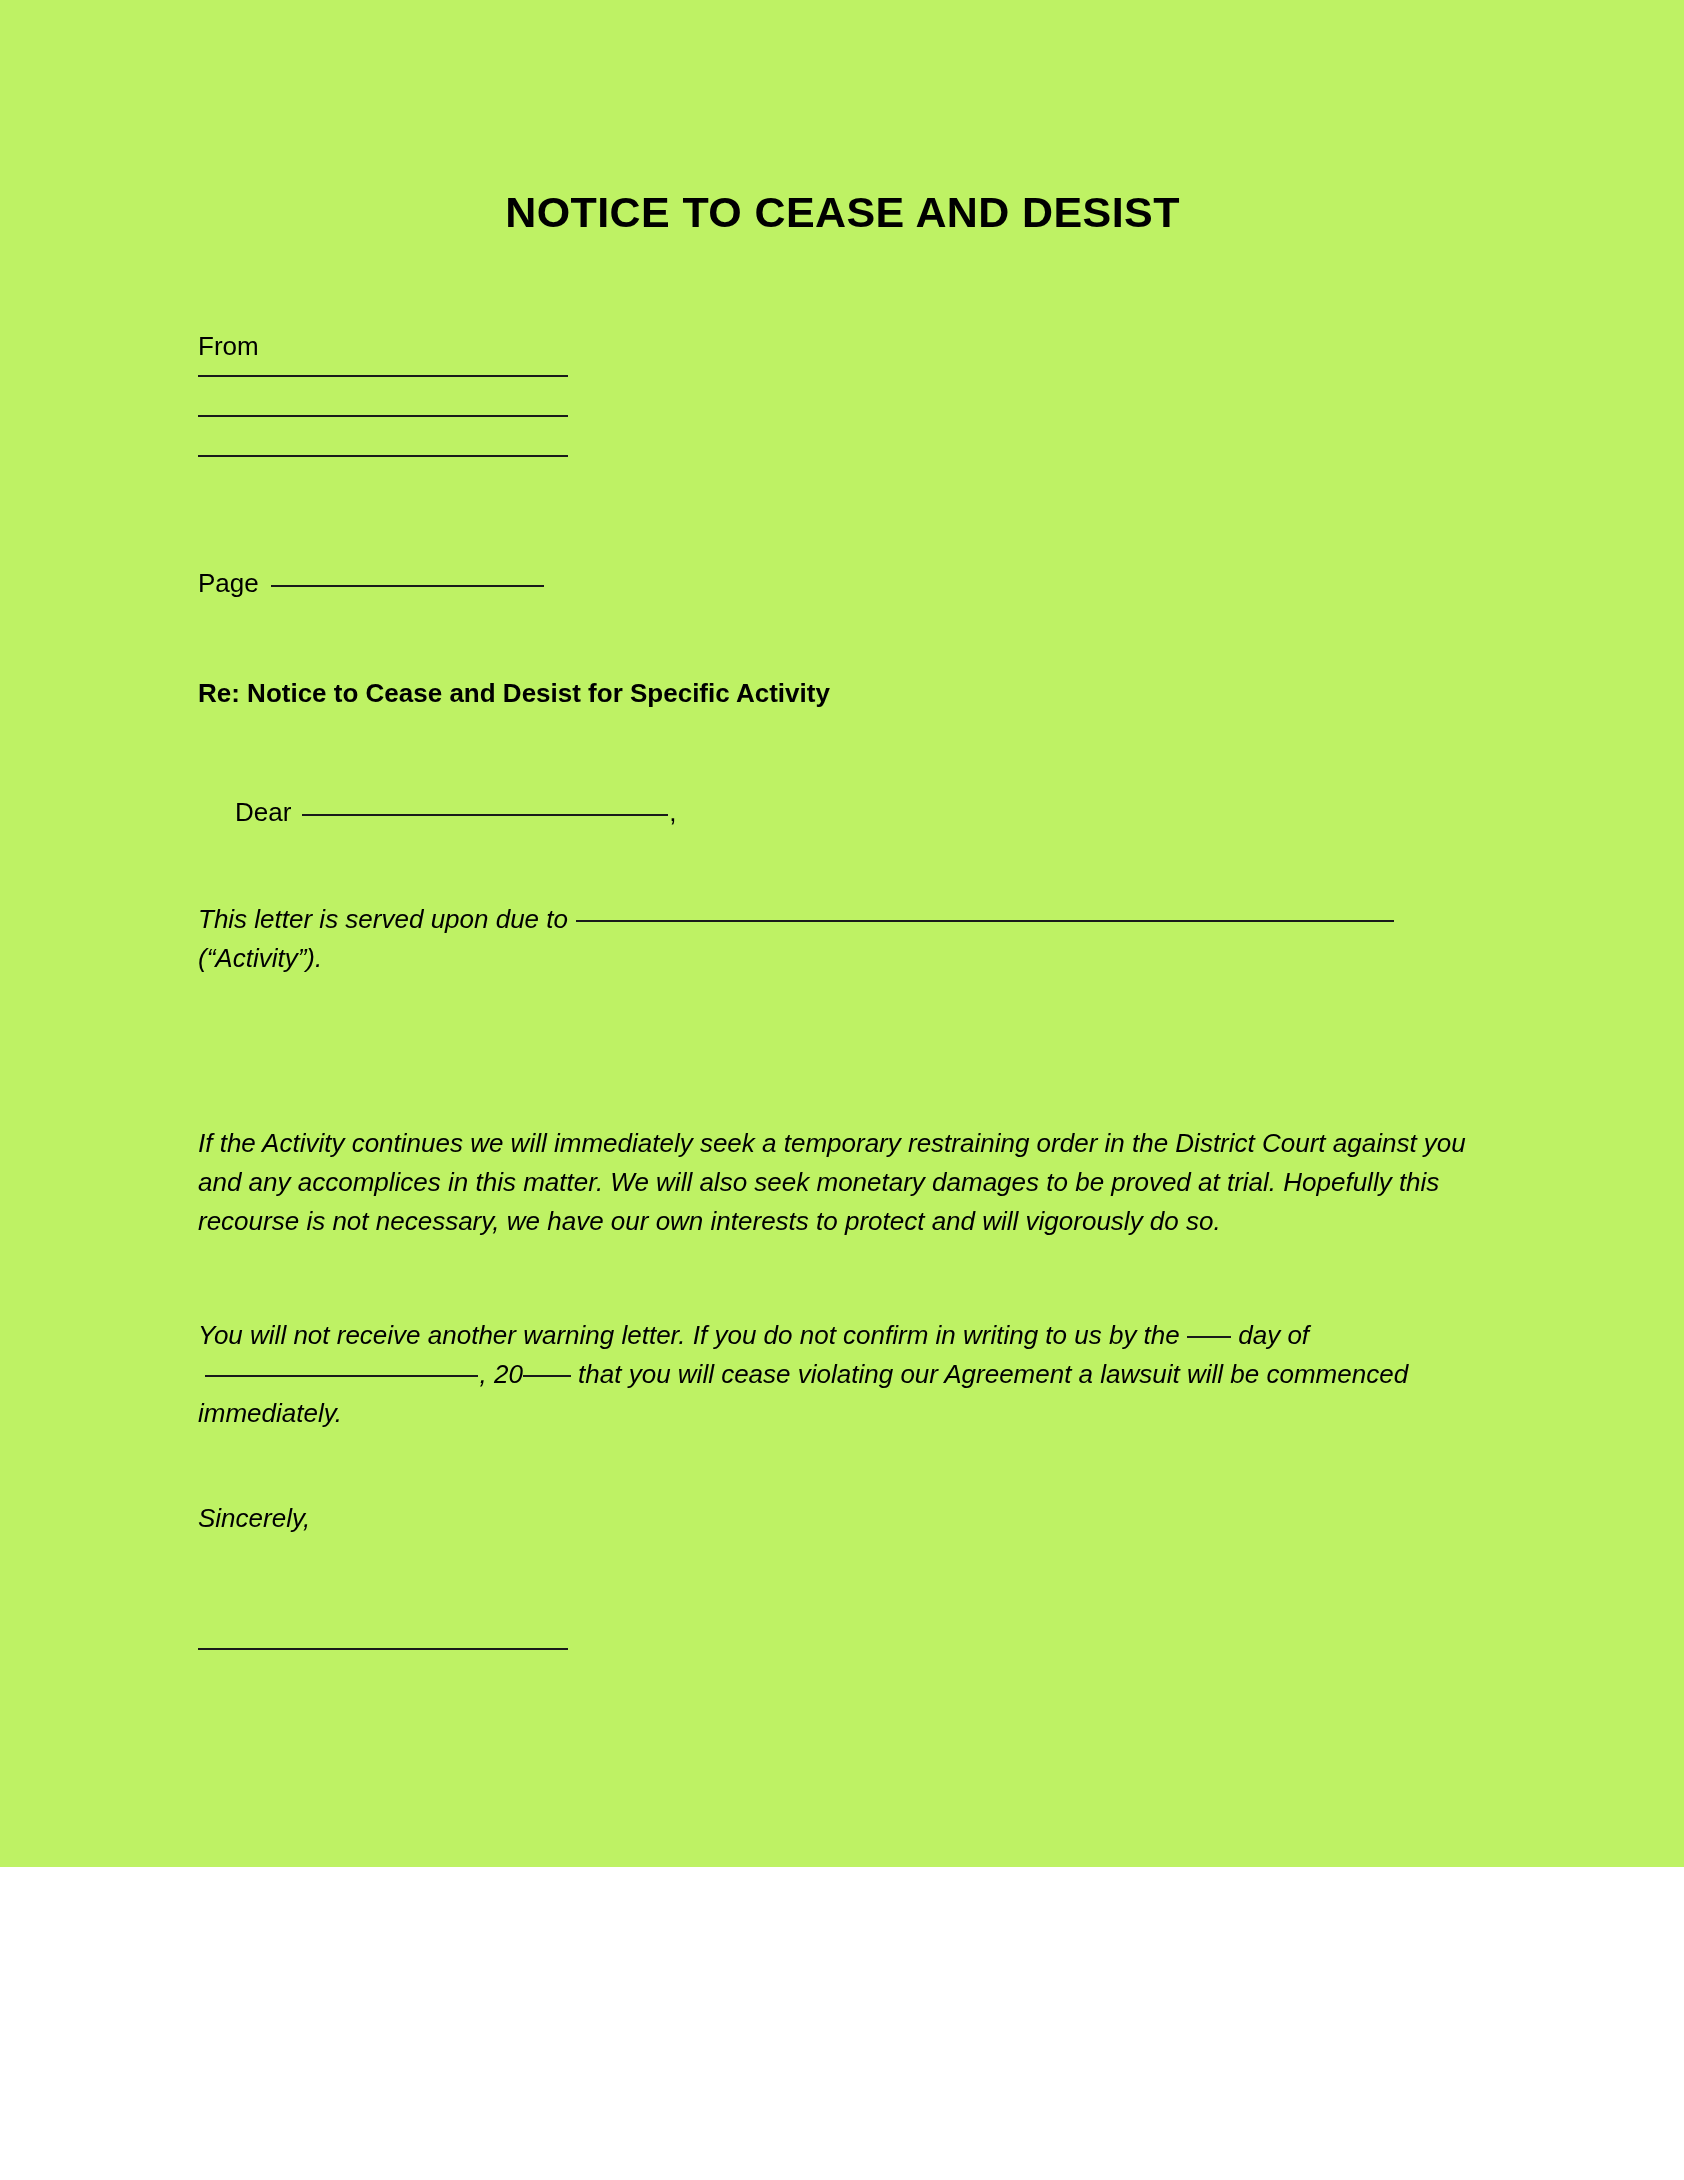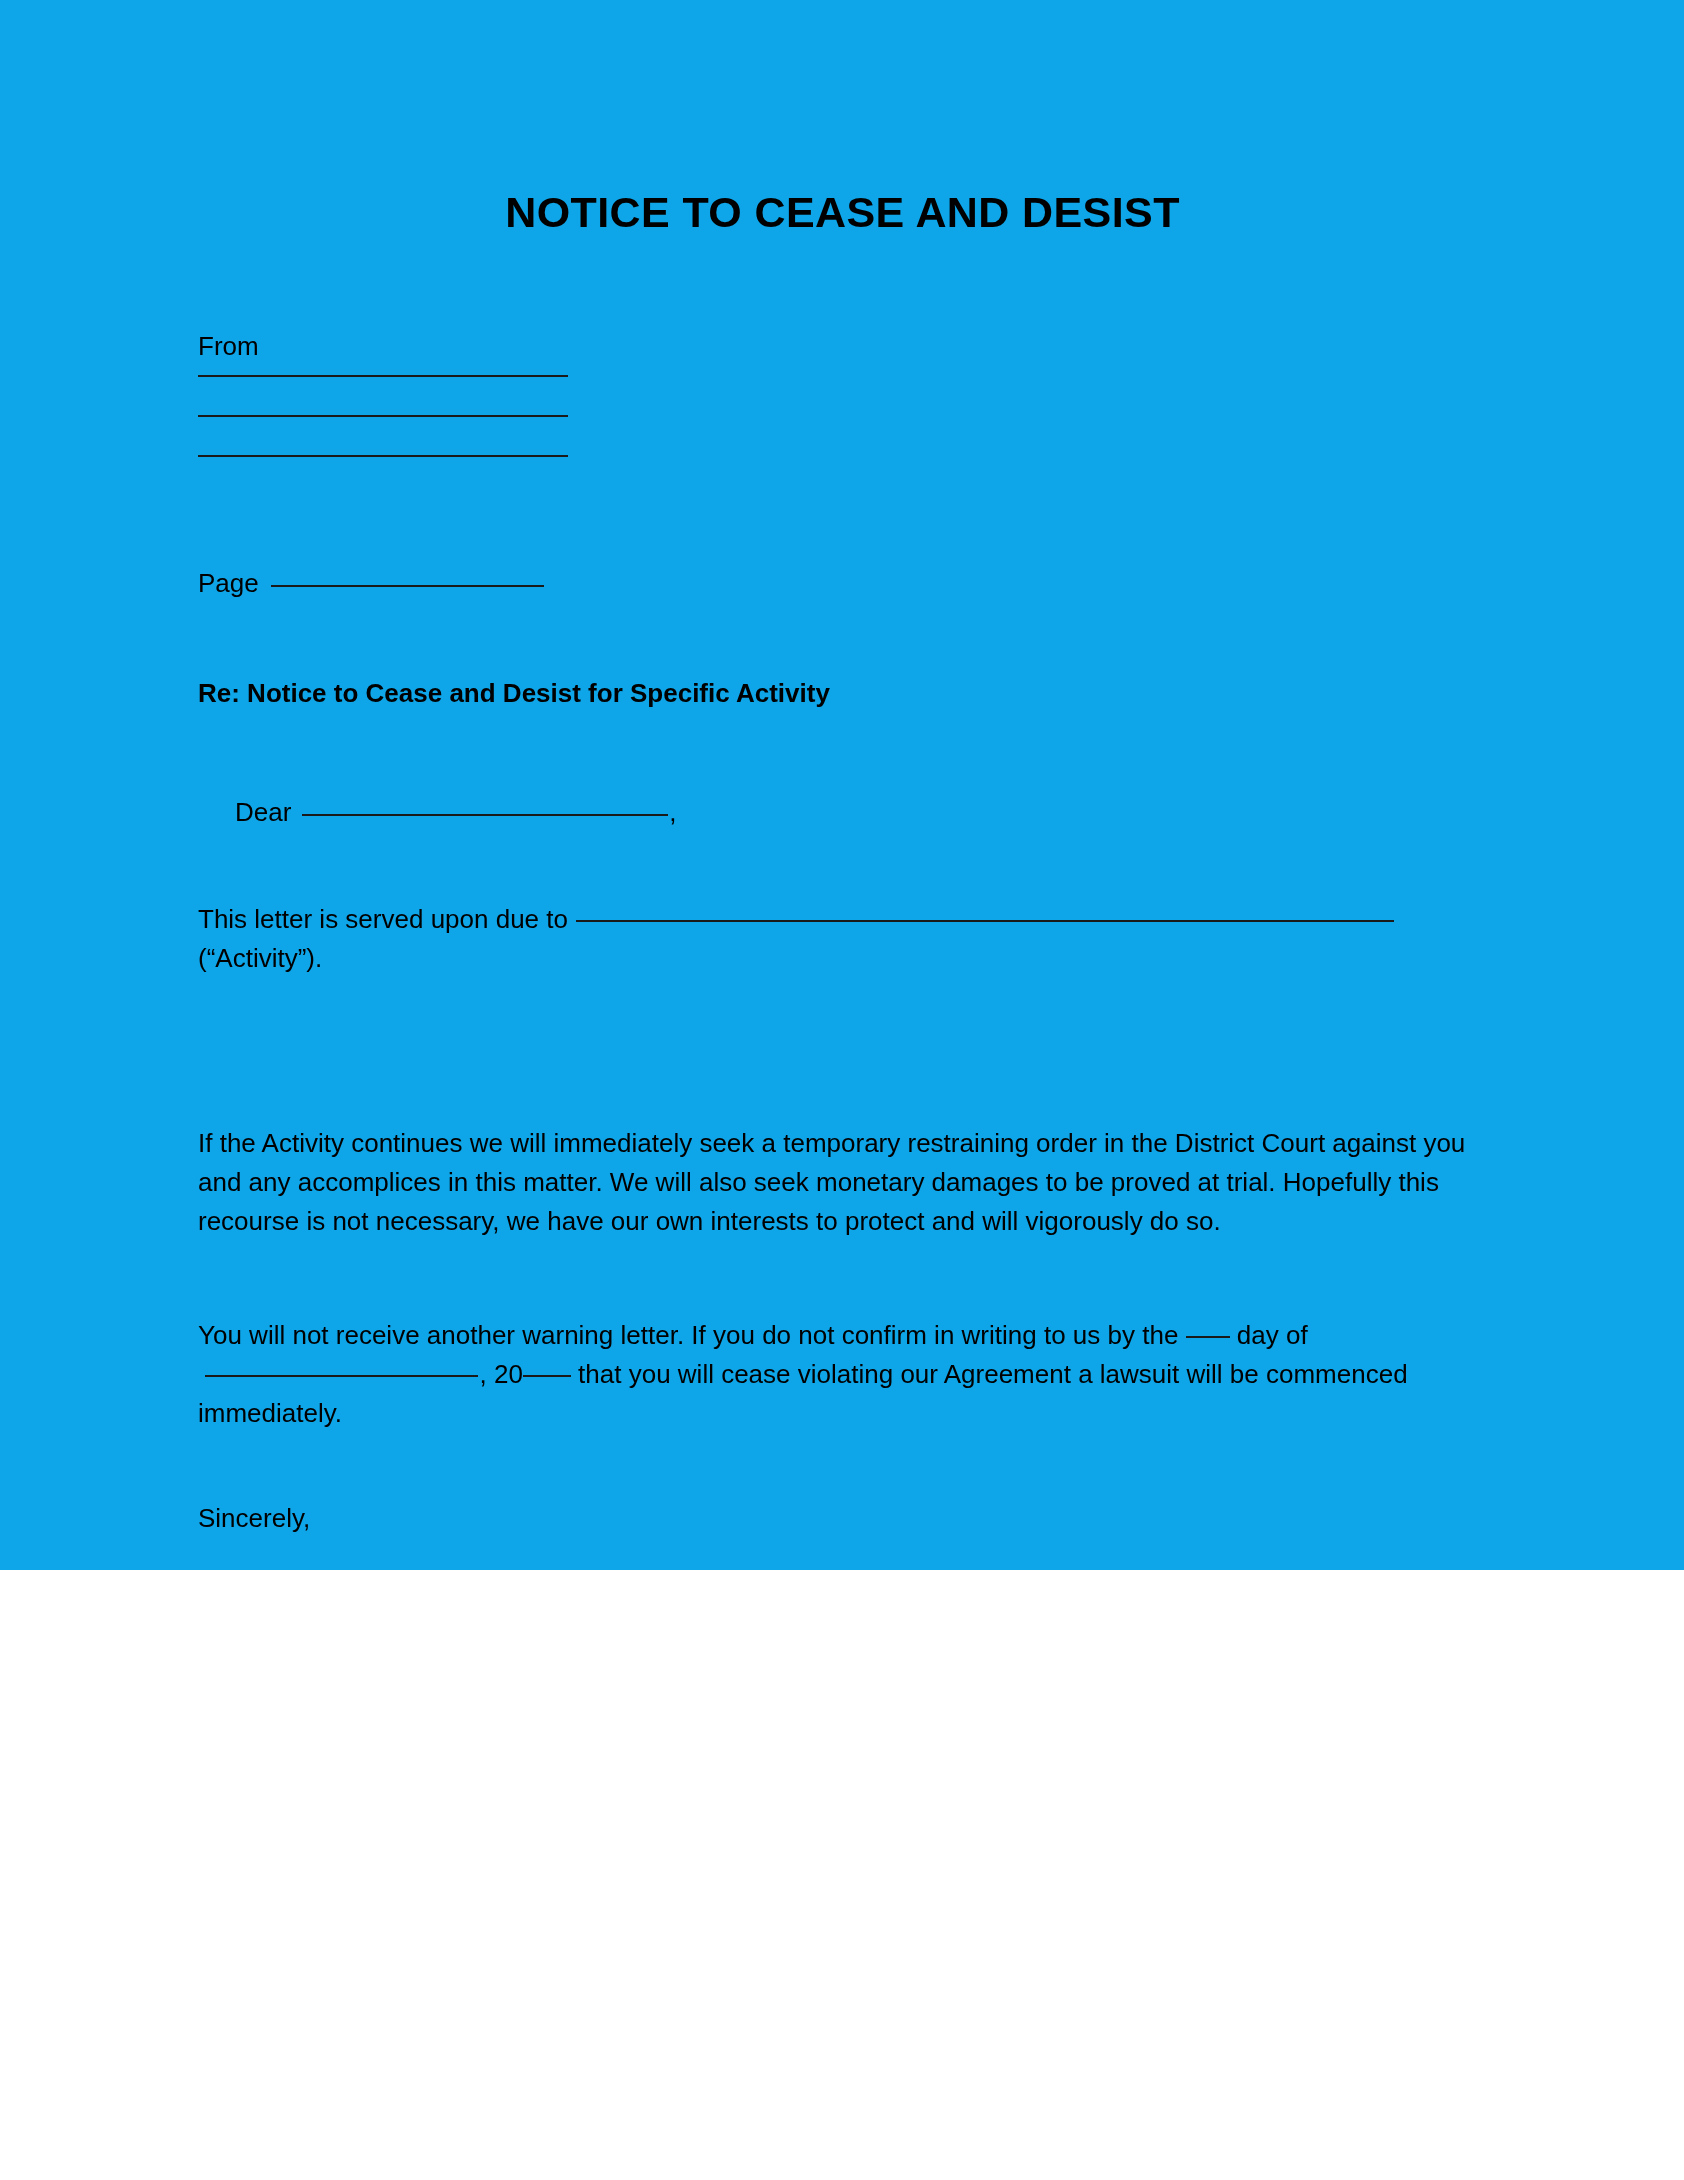--- a/index.html
+++ b/index.html
@@ -7,22 +7,22 @@
     padding: 0;
     background: #ffffff;
   }
   body {
     font-family: "Liberation Sans", sans-serif;
     color: #000000;
   }
   .page {
     position: relative;
     width: 1685px;
-    height: 1570px;
-    background: #0ea5e9;
+    height: 1867px;
+    background: #bef264;
     overflow: hidden;
     box-sizing: border-box;
   }
   .doc-title {
     position: absolute;
     top: 189px;
     left: 0;
     width: 100%;
     text-align: center;
     font-size: 43px;
@@ -105,20 +105,21 @@
     position: relative;
     top: -5.1px;
   }
 
   .para {
     position: absolute;
     left: 198px;
     width: 1288px;
     font-size: 26px;
     line-height: 39px;
+    font-style: italic;
   }
   .p-served { top: 900px; }
   .p-warning {
     top: 1014px;
     font-weight: bold;
     text-decoration: underline;
     text-underline-offset: 4.3px;
     width: 1218px;
   }
   .p-court { top: 1124px; }

